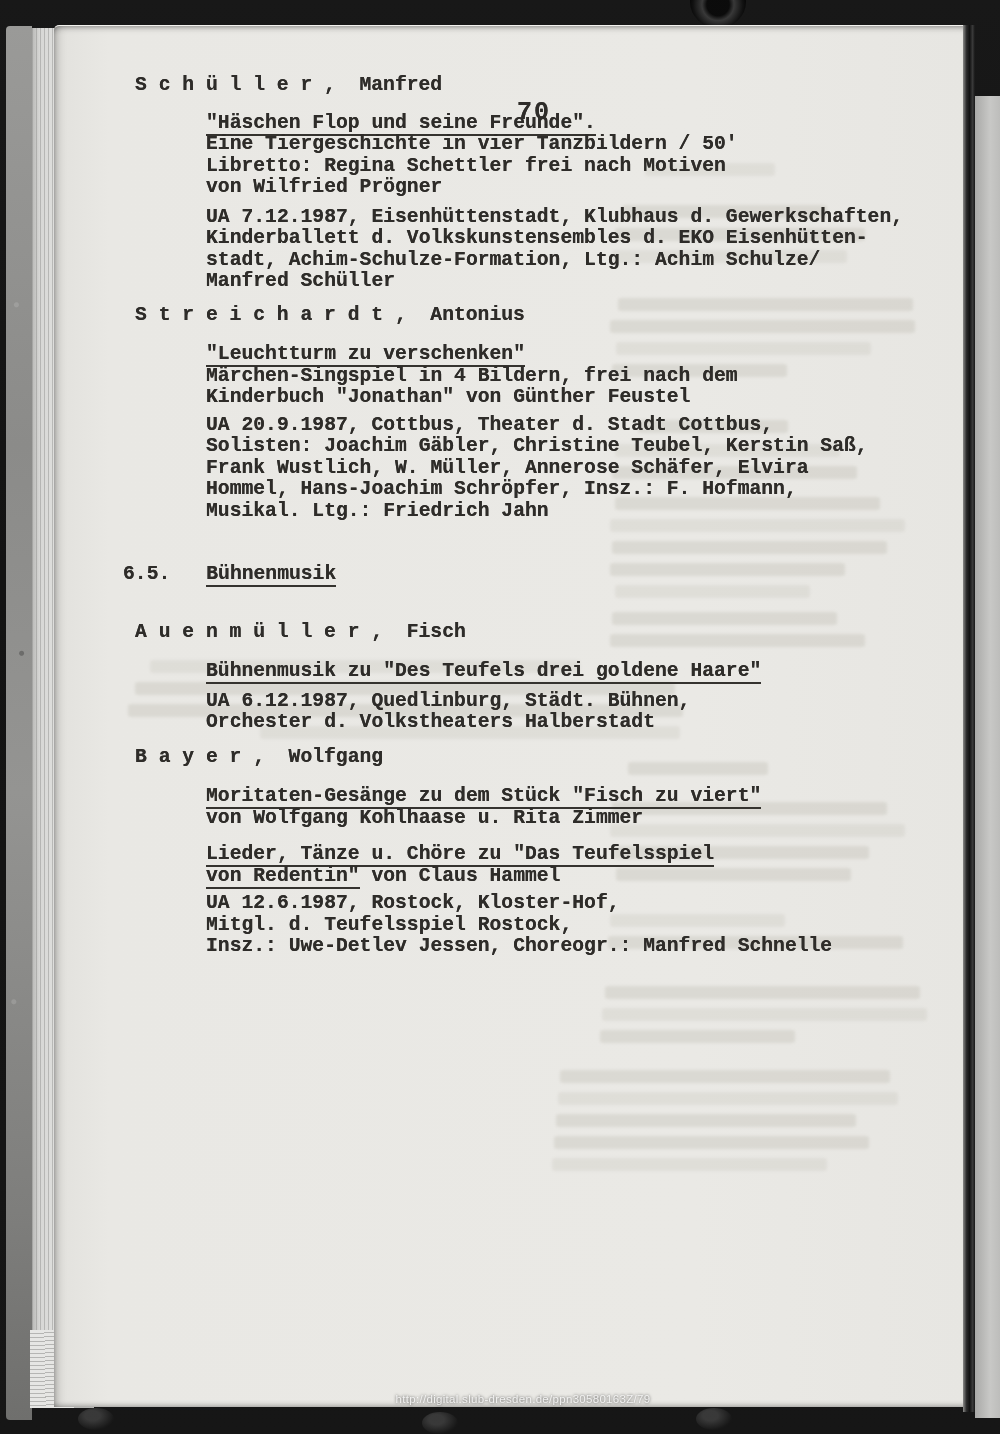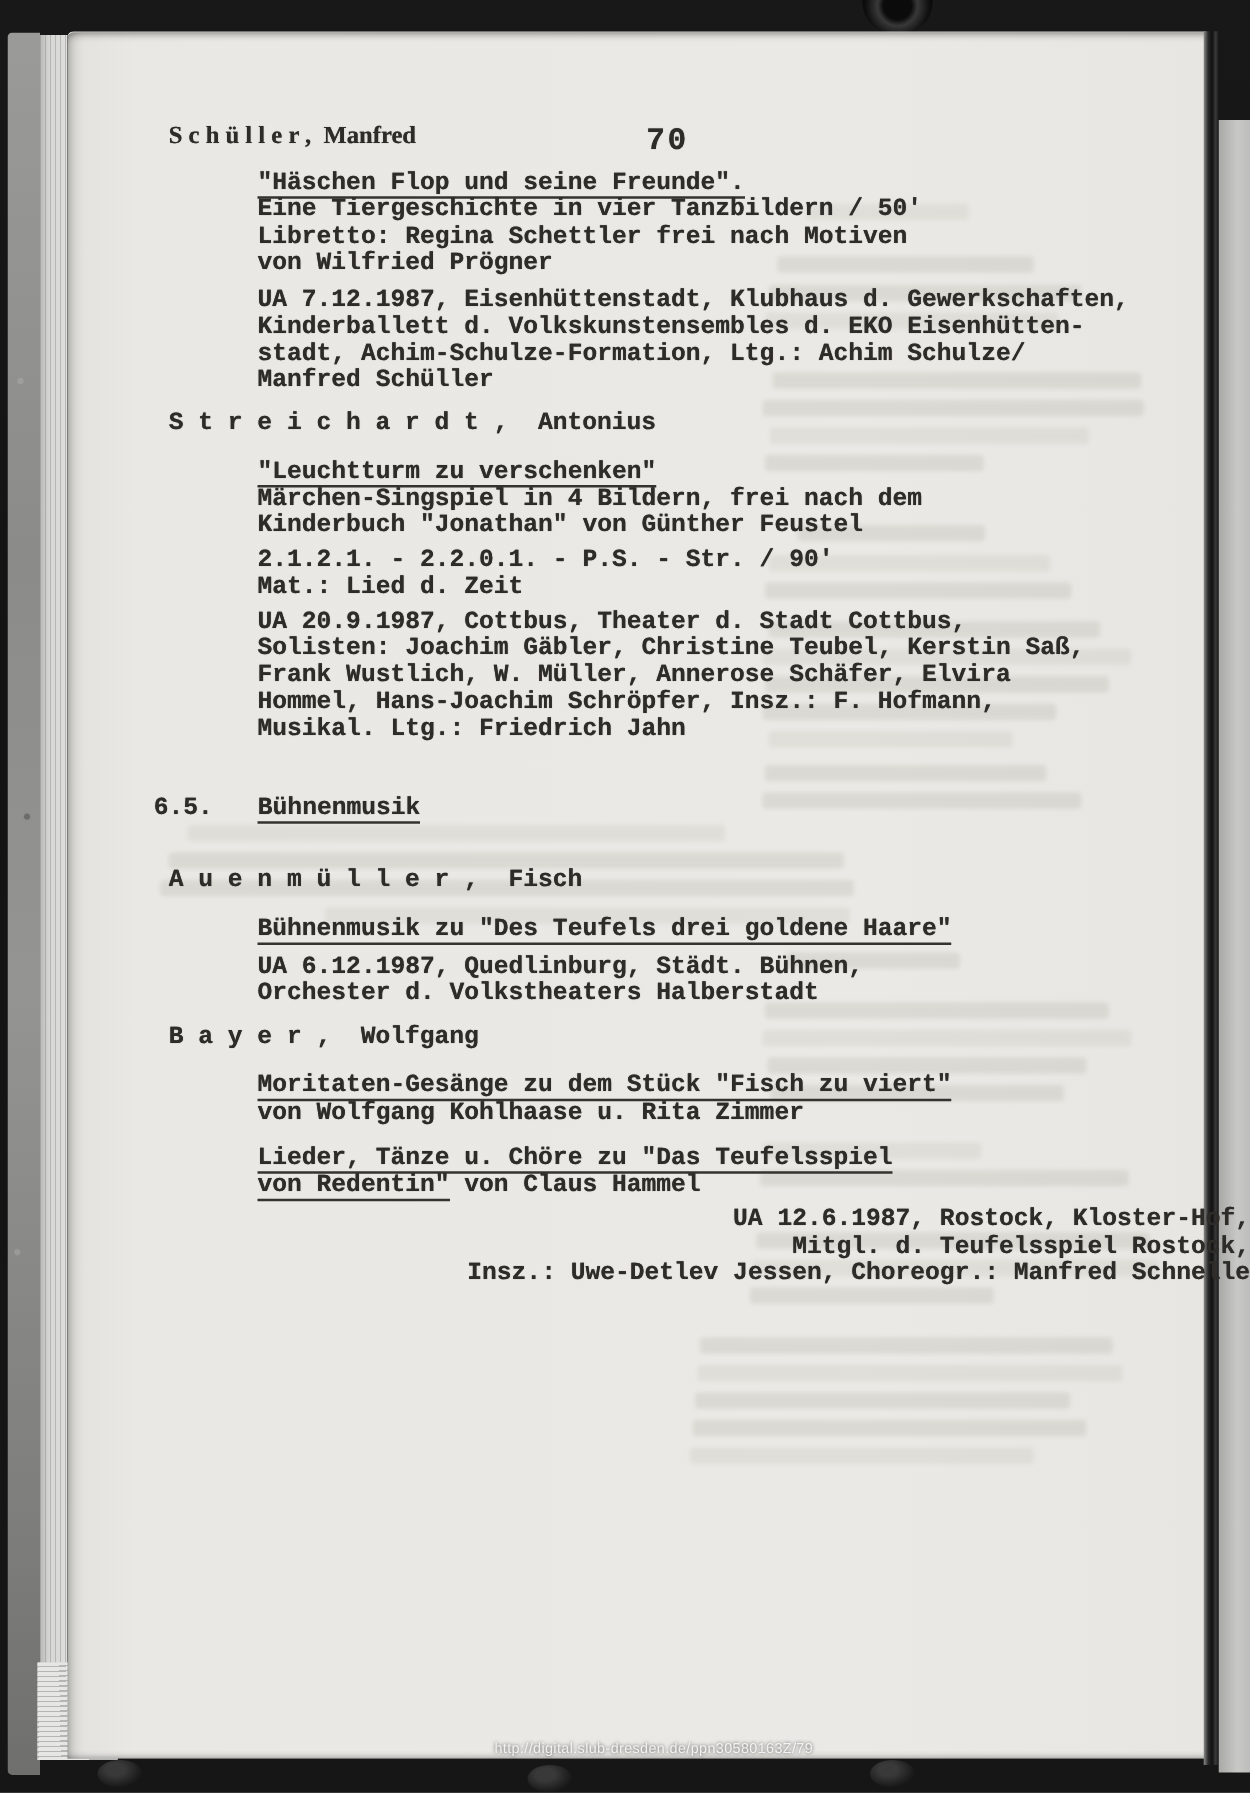--- a/index.html
+++ b/index.html
@@ -119,32 +119,31 @@
       <div class="ghost lt" style="left: 552px; top: 1158px; width: 275px;"></div>
     </div>
 
   <div class="bolt" style="left:78px; top:1408px;"></div>
   <div class="bolt" style="left:422px; top:1412px;"></div>
   <div class="bolt" style="left:696px; top:1408px;"></div>
 
   <div class="content">
     <div class="page-number">70</div>
     <div class="blocks">
-        <div class="block author" style="margin-top: 98px; font-family: Liberation Serif, serif;">S c h ü l l e r ,  Manfred</div>
+        <div class="block author" style="margin-top: 75px;">S c h ü l l e r ,  Manfred</div>
         <div class="block work-title" style="margin-top: 16px;"><div class="line"><span class="u">"Häschen Flop und seine Freunde".</span></div><div class="line"><span>Eine Tiergeschichte in vier Tanzbildern / 50'</span></div><div class="line"><span>Libretto: Regina Schettler frei nach Motiven</span></div><div class="line"><span>von Wilfried Prögner</span></div></div>
         <div class="block paragraph" style="margin-top: 8px;"><div class="line"><span>UA 7.12.1987, Eisenhüttenstadt, Klubhaus d. Gewerkschaften,</span></div><div class="line"><span>Kinderballett d. Volkskunstensembles d. EKO Eisenhütten-</span></div><div class="line"><span>stadt, Achim-Schulze-Formation, Ltg.: Achim Schulze/</span></div><div class="line"><span>Manfred Schüller</span></div></div>
         <div class="block author" style="margin-top: 12px;">S t r e i c h a r d t ,  Antonius</div>
         <div class="block work-title" style="margin-top: 18px;"><div class="line"><span class="u">"Leuchtturm zu verschenken"</span></div><div class="line"><span>Märchen-Singspiel in 4 Bildern, frei nach dem</span></div><div class="line"><span>Kinderbuch "Jonathan" von Günther Feustel</span></div></div>
-        <div class="block paragraph" style="margin-top: 6px;"><div class="line"><span>2.1.2.1. - 2.2.0.1. - P.S. - Str. / 90'</span></div><div class="line"><span>Mat.: Lied d. Zeit</span></div></div>
         <div class="block paragraph" style="margin-top: 6px;"><div class="line"><span>UA 20.9.1987, Cottbus, Theater d. Stadt Cottbus,</span></div><div class="line"><span>Solisten: Joachim Gäbler, Christine Teubel, Kerstin Saß,</span></div><div class="line"><span>Frank Wustlich, W. Müller, Annerose Schäfer, Elvira</span></div><div class="line"><span>Hommel, Hans-Joachim Schröpfer, Insz.: F. Hofmann,</span></div><div class="line"><span>Musikal. Ltg.: Friedrich Jahn</span></div></div>
         <div class="block section" style="margin-top: 42px;"><span class="sec-num">6.5.</span><span class="u sec-title">Bühnenmusik</span></div>
         <div class="block author" style="margin-top: 36px;">A u e n m ü l l e r ,  Fisch</div>
         <div class="block work-title" style="margin-top: 18px;"><div class="line"><span class="u">Bühnenmusik zu "Des Teufels drei goldene Haare"</span></div></div>
         <div class="block paragraph" style="margin-top: 8px;"><div class="line"><span>UA 6.12.1987, Quedlinburg, Städt. Bühnen,</span></div><div class="line"><span>Orchester d. Volkstheaters Halberstadt</span></div></div>
         <div class="block author" style="margin-top: 13px;">B a y e r ,  Wolfgang</div>
         <div class="block work-title" style="margin-top: 18px;"><div class="line"><span class="u">Moritaten-Gesänge zu dem Stück "Fisch zu viert"</span></div><div class="line"><span>von Wolfgang Kohlhaase u. Rita Zimmer</span></div></div>
         <div class="block work-title" style="margin-top: 15px;"><div class="line"><span class="u">Lieder, Tänze u. Chöre zu "Das Teufelsspiel</span></div><div class="line"><span class="u">von Redentin"</span><span> von Claus Hammel</span></div></div>
-        <div class="block paragraph" style="margin-top: 6px; text-align: right;"><div class="line"><span>UA 12.6.1987, Rostock, Kloster-Hof,</span></div><div class="line"><span>Mitgl. d. Teufelsspiel Rostock,</span></div><div class="line"><span>Insz.: Uwe-Detlev Jessen, Choreogr.: Manfred Schnelle</span></div></div>
+        <div class="block paragraph" style="margin-top: 6px;"><div class="line"><span>UA 12.6.1987, Rostock, Kloster-Hof,</span></div><div class="line"><span>Mitgl. d. Teufelsspiel Rostock,</span></div><div class="line"><span>Insz.: Uwe-Detlev Jessen, Choreogr.: Manfred Schnelle</span></div></div>
       </div>
   </div>
 
   <div class="watermark">http://digital.slub-dresden.de/ppn30580163Z/79</div>
 </div>
 
 </body></html>

